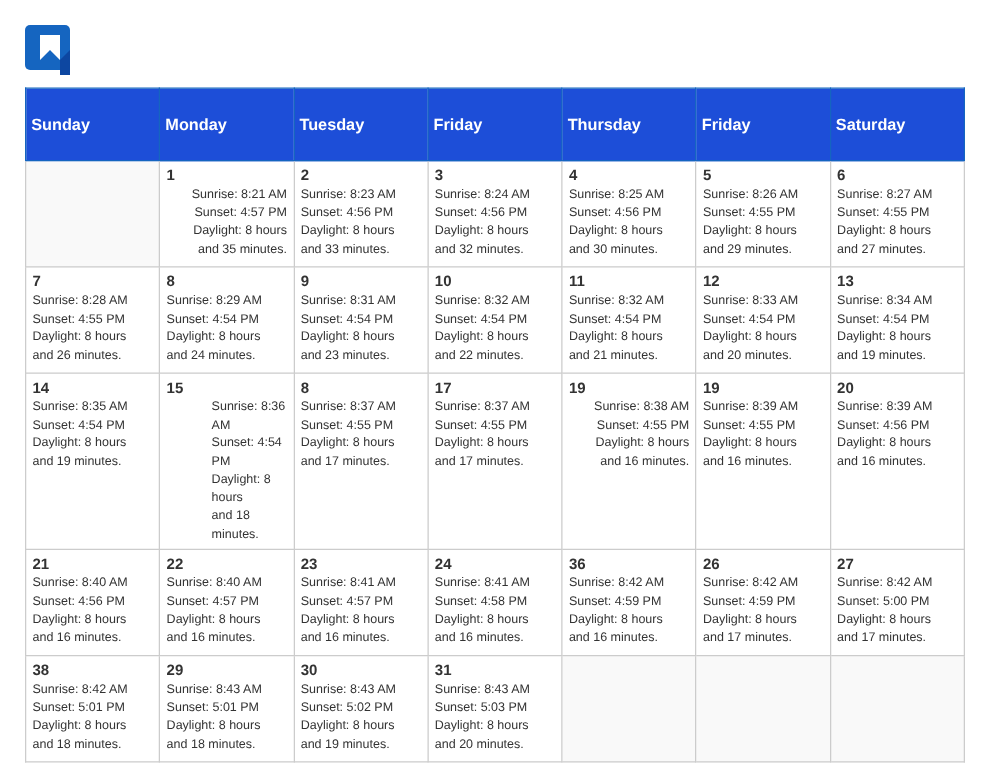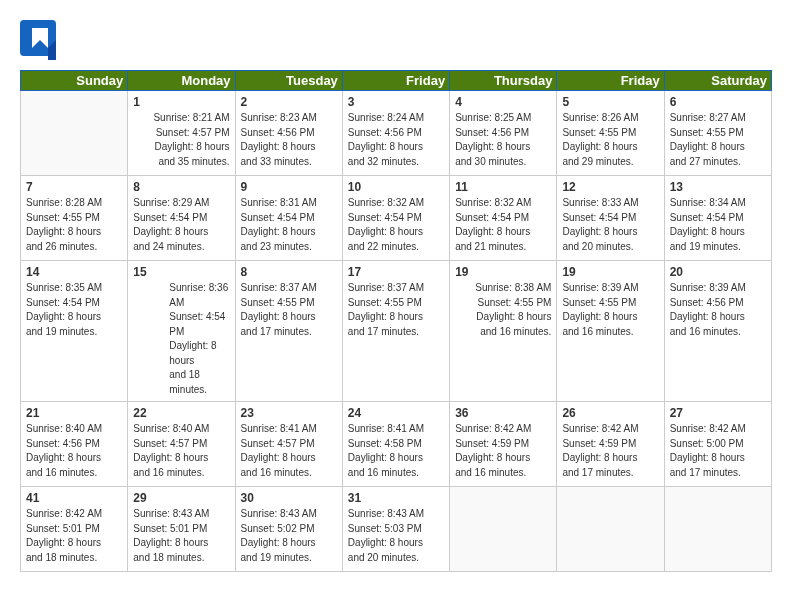--- a/index.html
+++ b/index.html
@@ -38,26 +38,26 @@
     }
     .location-title {
       font-size: 16px;
       color: #444;
     }
     table {
       width: 100%;
       border-collapse: collapse;
     }
     th {
-      background: #4d7c0f;
+      background: #1d4ed8;
       color: #fff;
       font-size: 13px;
       font-weight: bold;
-      padding: 2px 4px;
-      text-align: right;
+      padding: 21px 4px;
+      text-align: left;
       border: 1px solid #1565c0;
     }
     td {
       border: 1px solid #ccc;
       vertical-align: top;
       padding: 4px 5px;
       font-size: 10.5px;
       color: #333;
       height: 85px;
       width: calc(100% / 7);
@@ -307,21 +307,21 @@
         <td>
           <span class="day-num">27</span>
           <div class="cell-text" style="white-space: pre-line;">Sunrise: 8:42 AM
 Sunset: 5:00 PM
 Daylight: 8 hours
 and 17 minutes.</div>
         </td>
       </tr>
       <tr>
         <td>
-          <span class="day-num">41</span>
+          <span class="day-num">38</span>
           <div class="cell-text" style="white-space: pre-line;">Sunrise: 8:42 AM
 Sunset: 5:01 PM
 Daylight: 8 hours
 and 18 minutes.</div>
         </td>
         <td>
           <span class="day-num">29</span>
           <div class="cell-text" style="white-space: pre-line;">Sunrise: 8:43 AM
 Sunset: 5:01 PM
 Daylight: 8 hours

